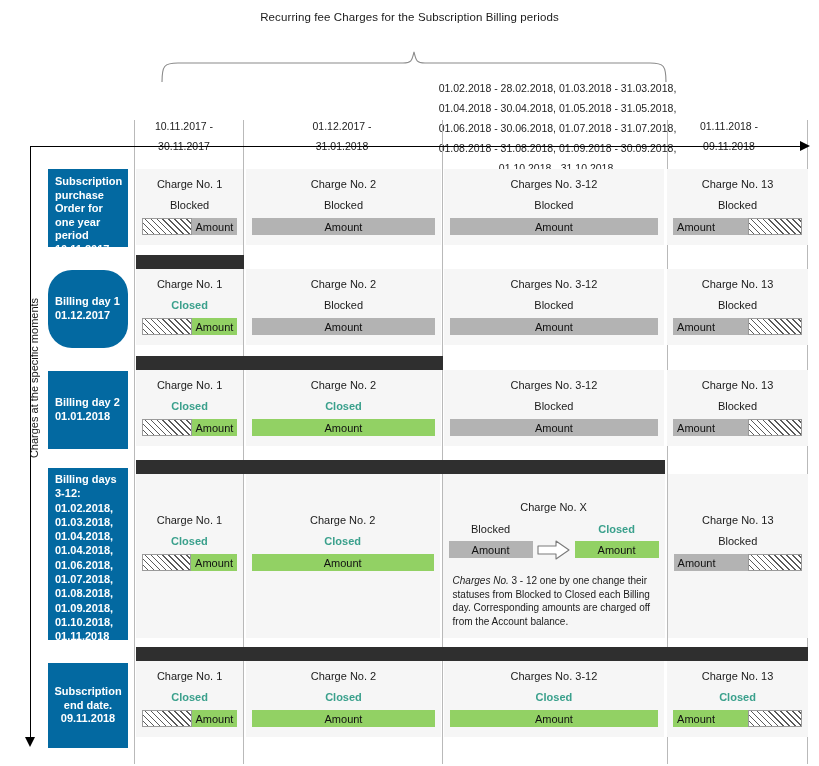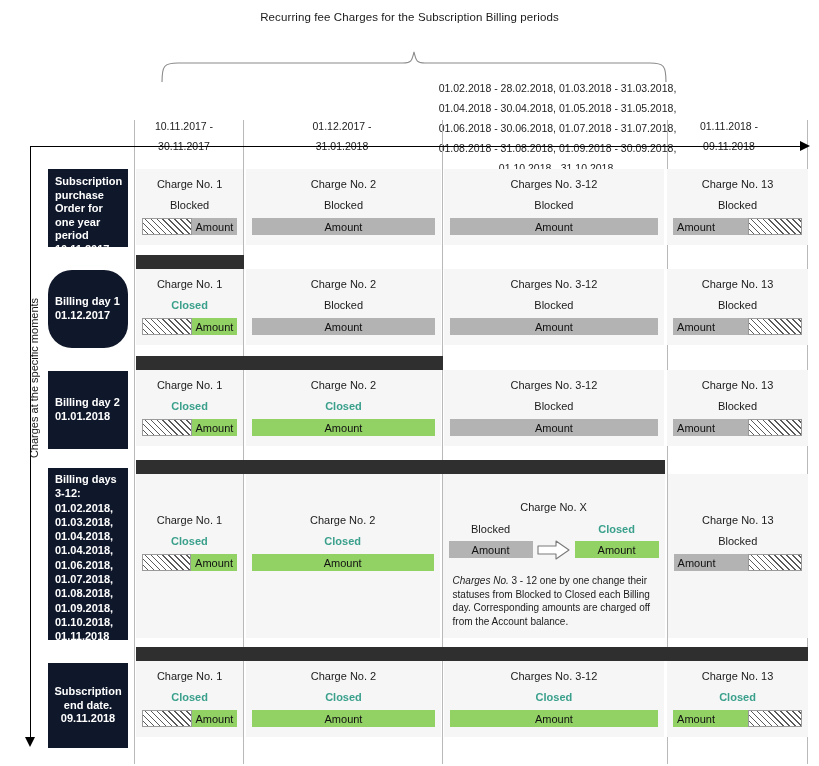--- a/index.html
+++ b/index.html
@@ -89,21 +89,21 @@
   .trans-side .status{margin-bottom:6px;}
   .arrow-col{width:44px;display:flex;align-items:center;justify-content:center;padding-top:17px;}
   .note{
     margin-top:14px;text-align:left;font-size:10px;line-height:13.5px;
     color:#1a1a1a;padding:0 4px;
   }
   .note i{font-style:italic;}
 
   
   .lbl{
-    position:absolute;background:#0f172a;color:#fff;box-sizing:border-box;
+    position:absolute;background:#0369a1;color:#fff;box-sizing:border-box;
     font-size:11px;font-weight:bold;line-height:13.6px;left:48px;width:80px;
     padding:6px 7px;
   }
   .lbl.center{text-align:center;display:flex;align-items:center;justify-content:center;}
   .lbl.mid{display:flex;align-items:center;}
 </style>
 </head>
 <body>
 
 <div class="stage">

